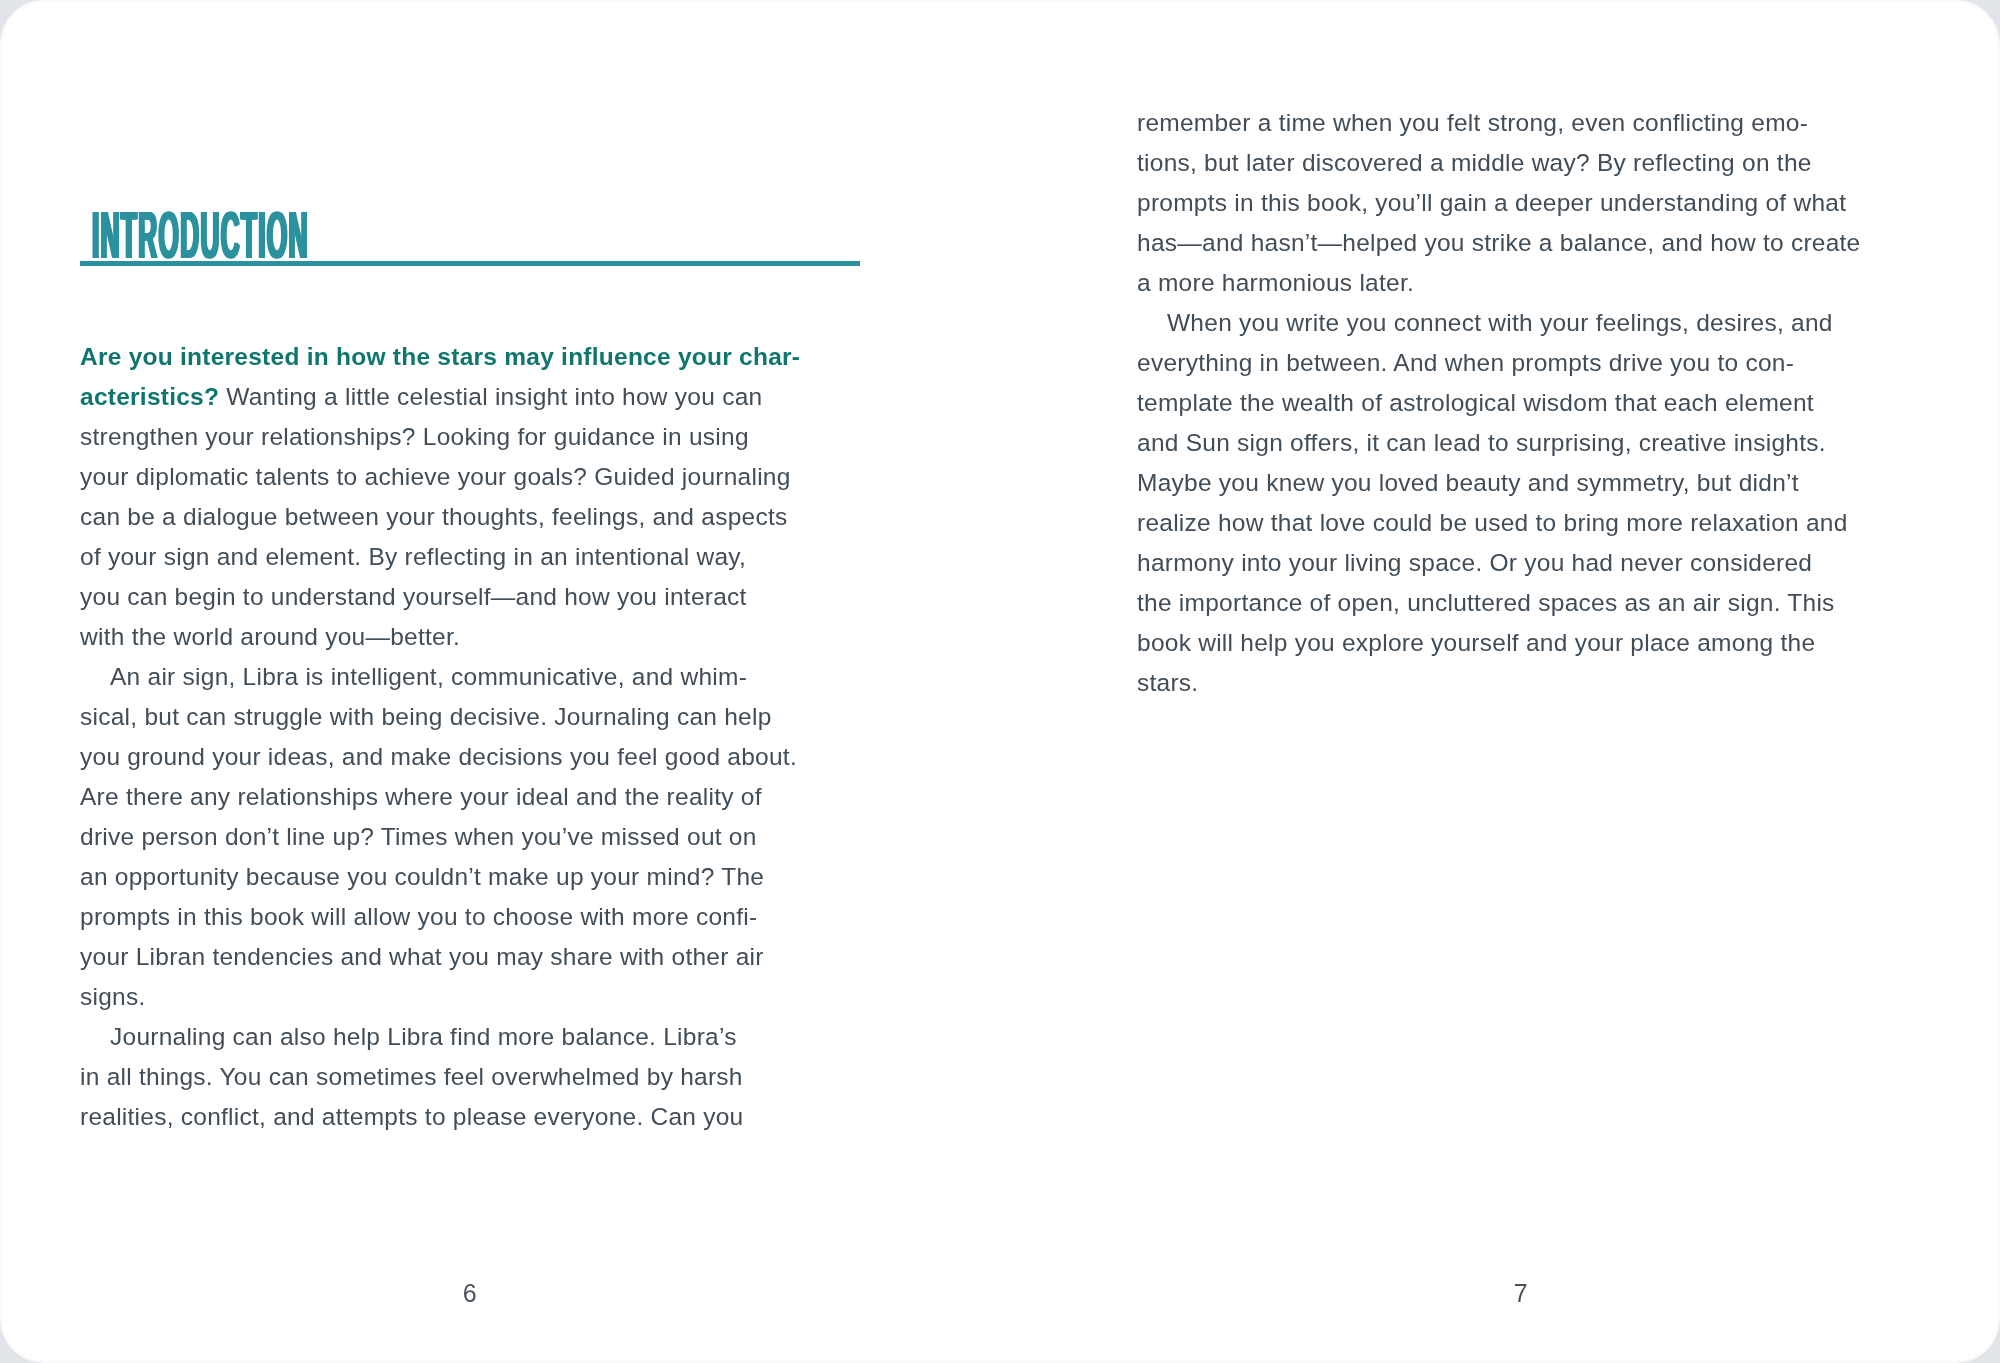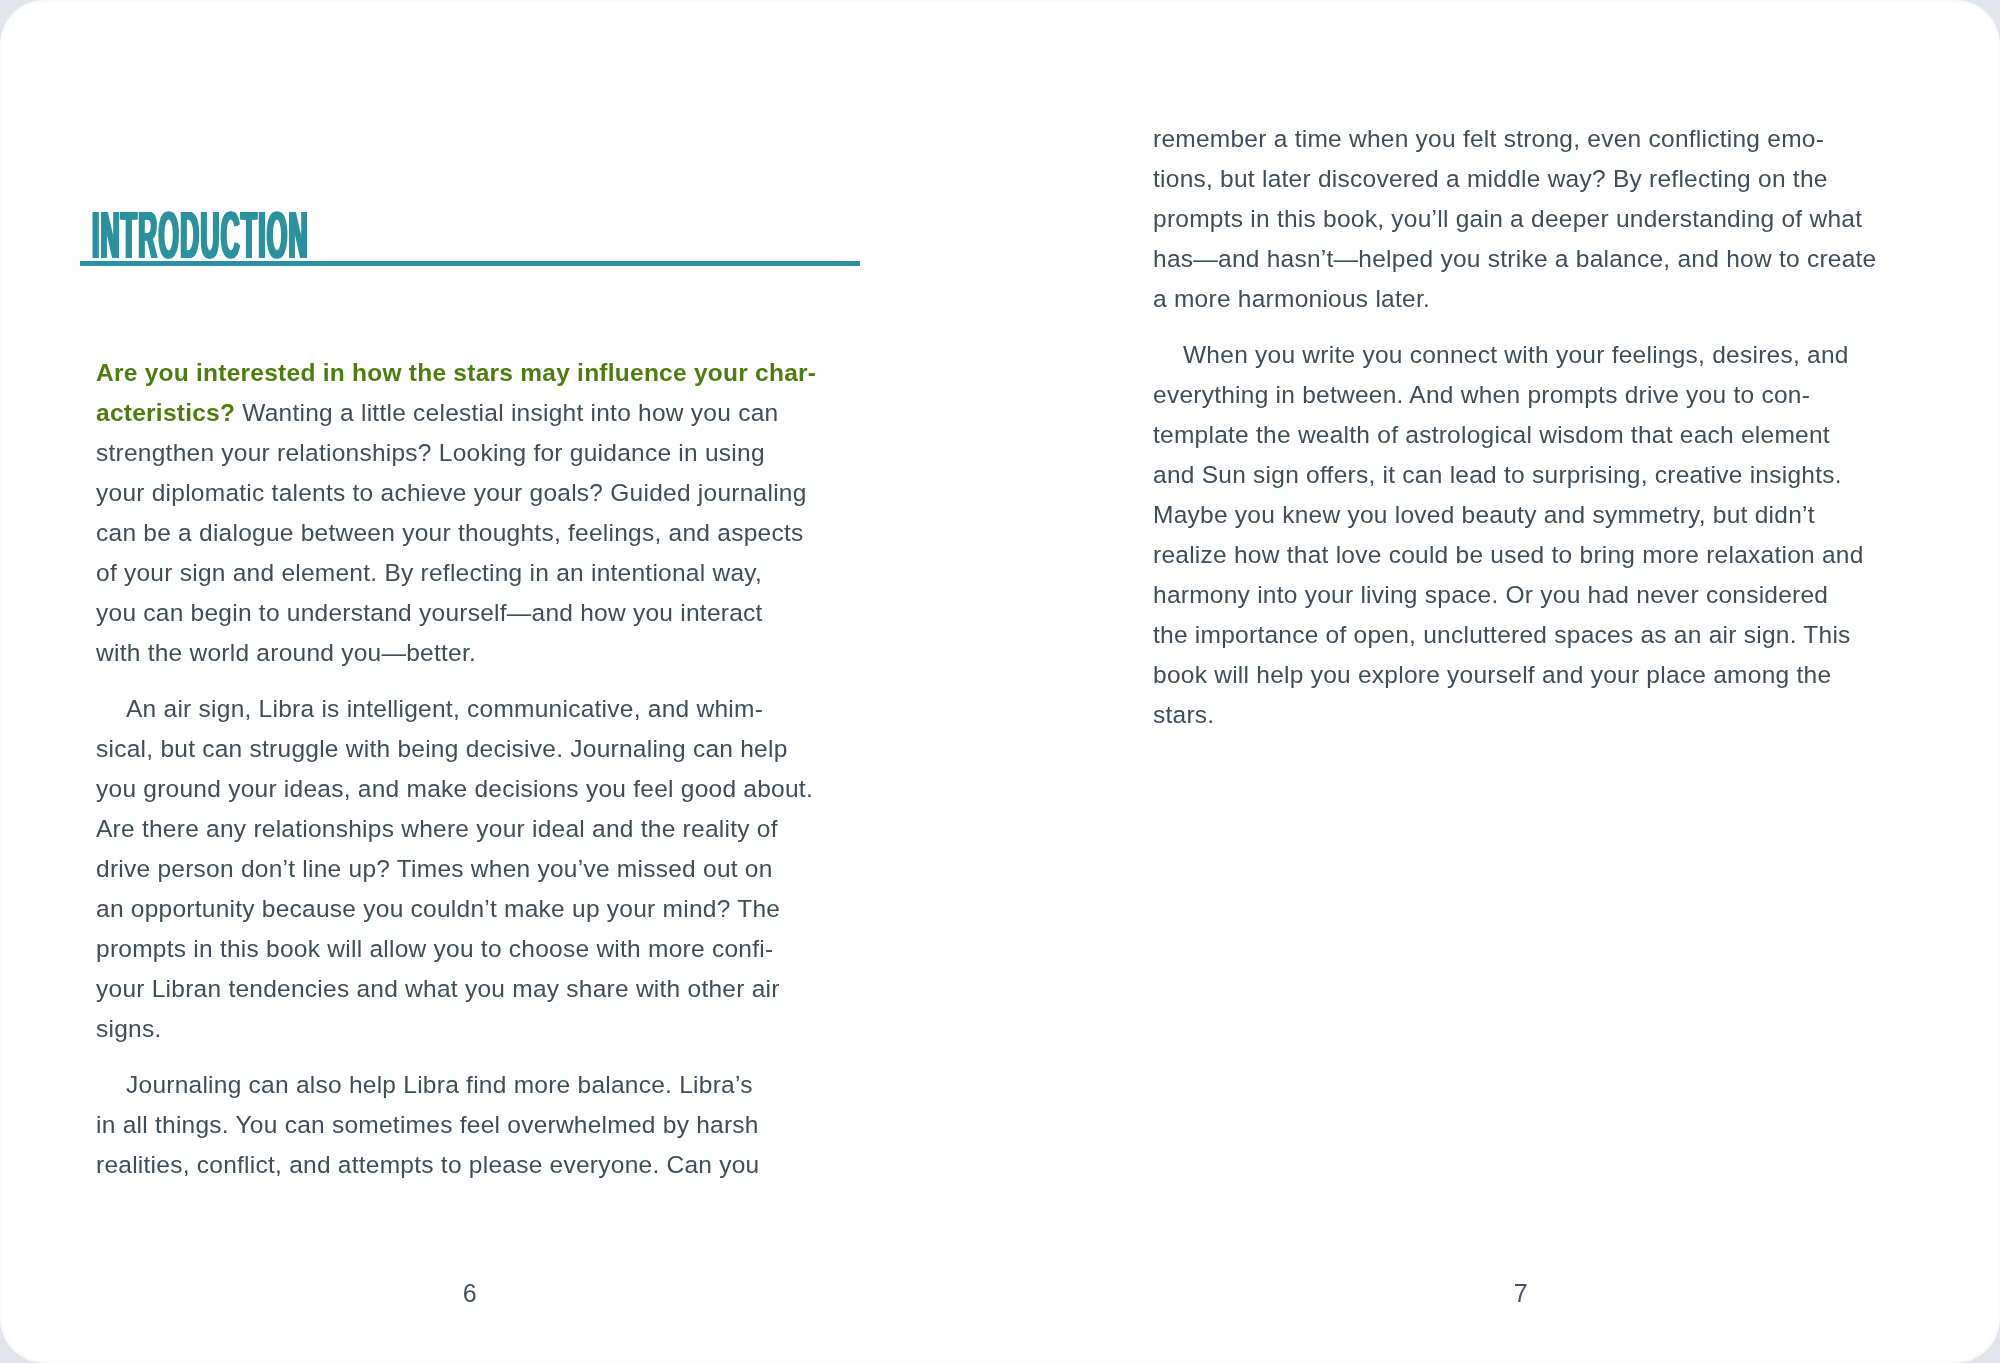--- a/index.html
+++ b/index.html
@@ -41,29 +41,29 @@
   .rule{
     position:absolute;left:80px;top:261px;
     width:780px;height:5px;
     background:var(--accent);
   }
 
   
   .body-text{position:absolute;}
   .left-body{left:80px;top:337px;width:790px;}
   .right-body{left:1137px;top:103px;width:778px;}
-  .para{margin:16px;padding:0;}
+  .para{margin:0;padding:0;}
   .line{
     height:40px;line-height:40px;
     font-size:24.5px;
     color:var(--text);
     letter-spacing:0.25px;
     white-space:nowrap;
   }
-  .line .seg-bold{font-weight:700;color:#4d7c0f;}
+  .line .seg-bold{font-weight:700;color:#0f766e;}
   .line.indent{text-indent:30px;}
 
   
   .page-num{
     position:absolute;top:1278px;
     font-size:25px;line-height:30px;
     color:var(--pagenum);
     text-align:center;
     letter-spacing:0.5px;
   }

